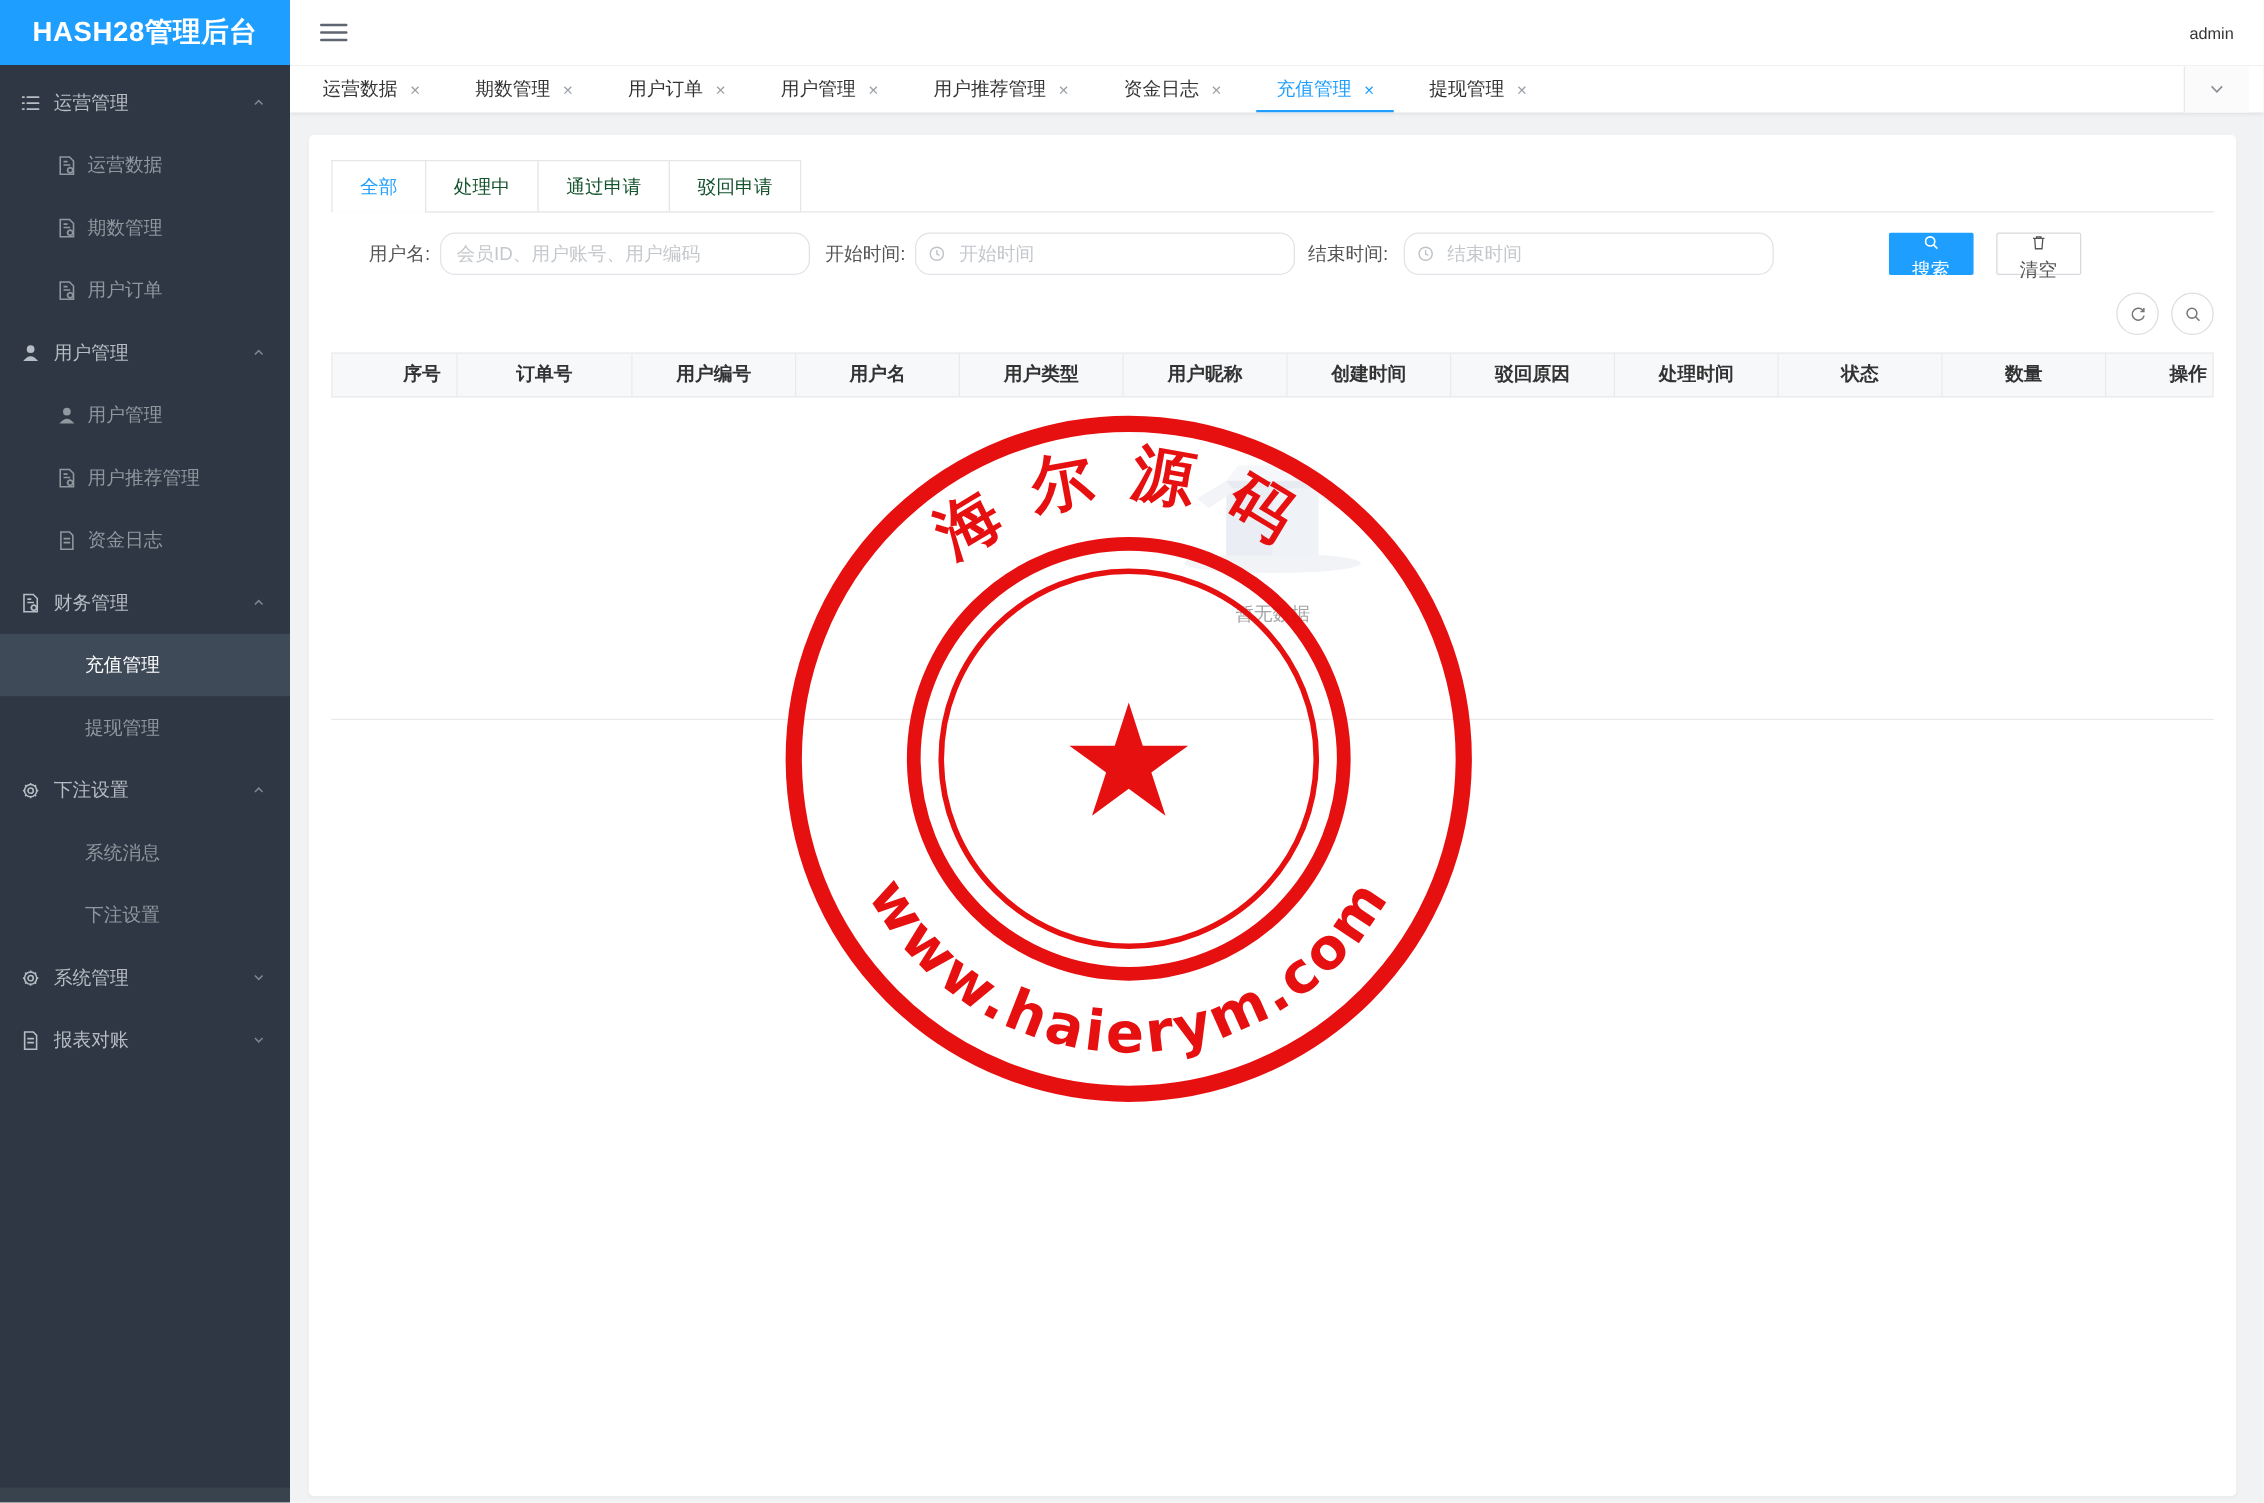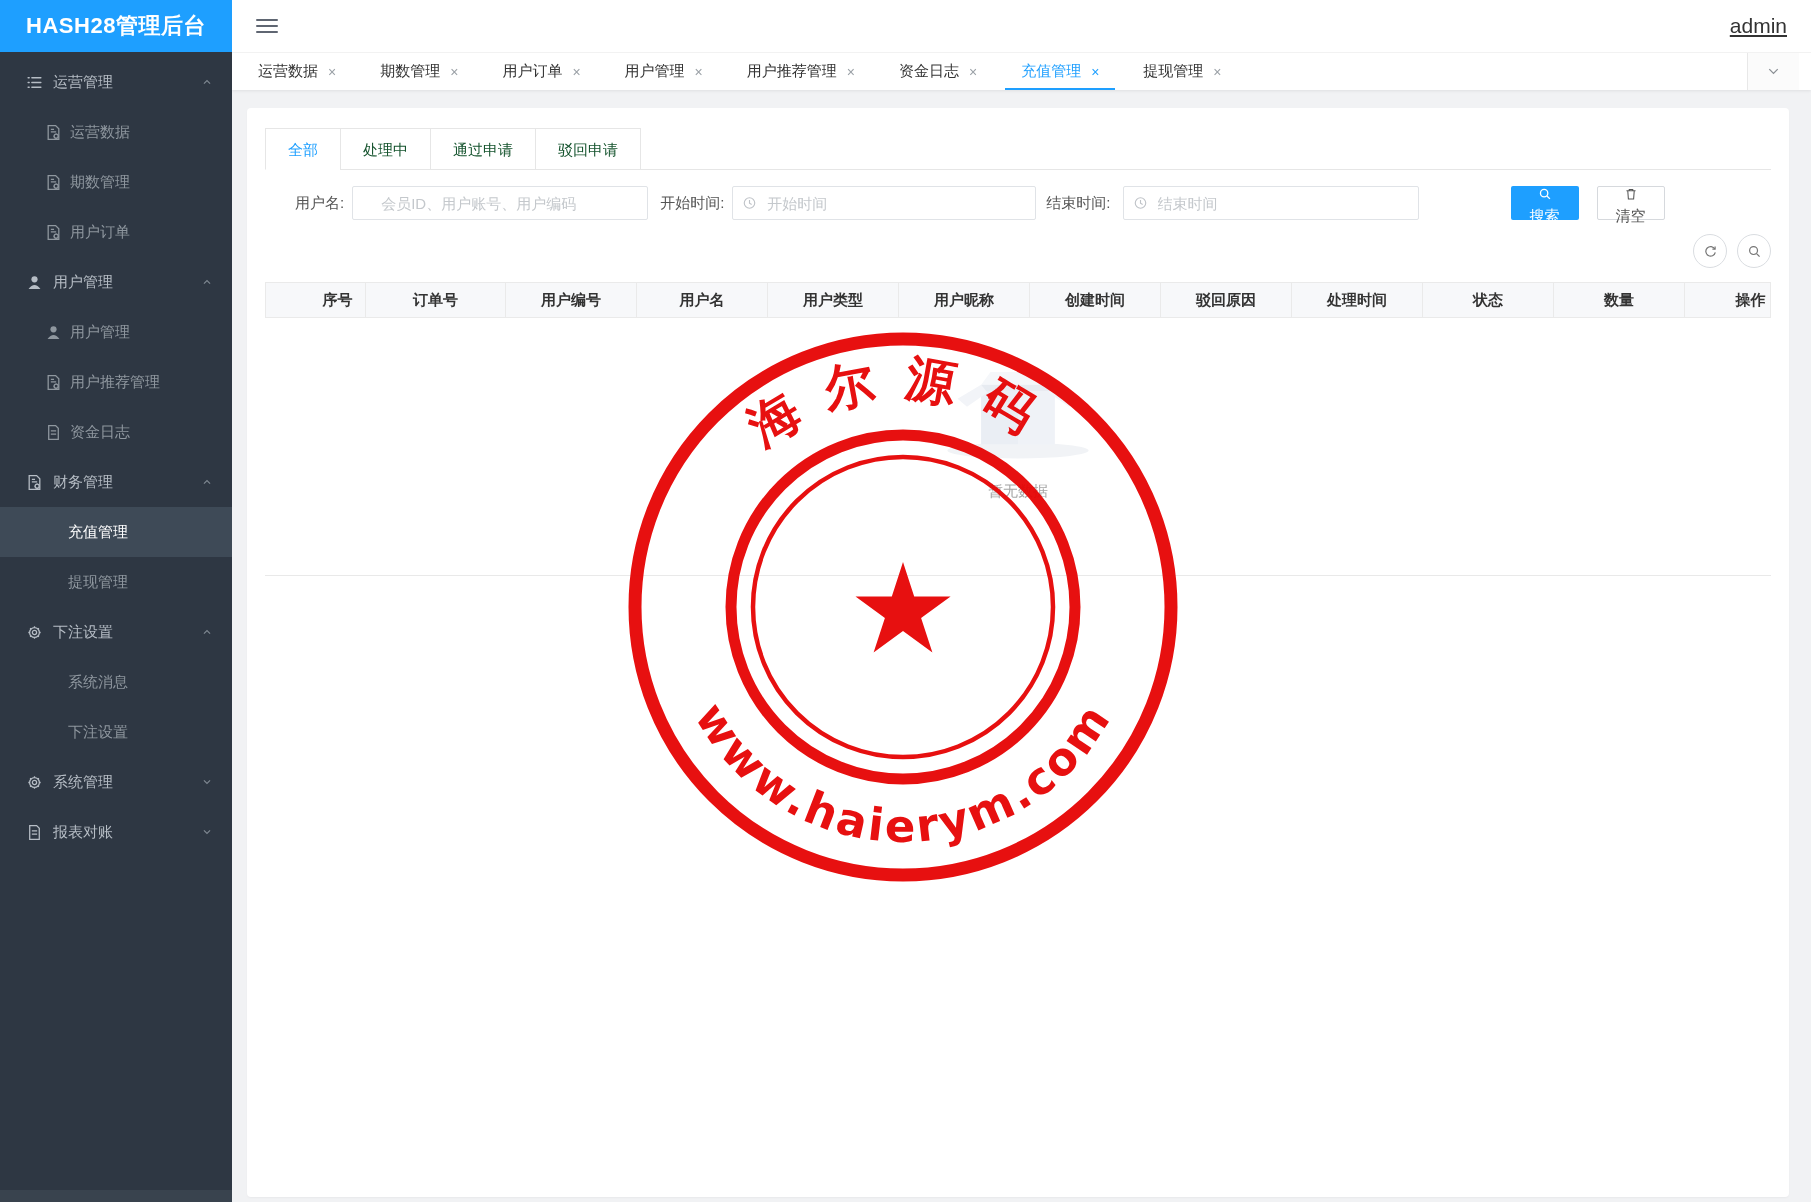--- a/index.html
+++ b/index.html
@@ -7,40 +7,40 @@
   body { font-family:"Liberation Sans","DejaVu Sans",sans-serif; background:#f1f2f4; position:relative; }
 
   .app { display:flex; width:100%; height:100%; }
 
   
   .sidebar { flex:0 0 232px; background:#2e3743; position:relative; z-index:5; }
   .logo { height:52px; background:#1E9FFF; color:#fff; font-size:22px; font-weight:bold;
           display:flex; align-items:center; justify-content:center; letter-spacing:.5px; }
   .menu { padding-top:5px; }
   .m-item { height:50px; display:flex; align-items:center; font-size:15px; cursor:pointer; }
-  .m-item.group { padding-left:26px; padding-right:18px; color:#b6bdc5; }
+  .m-item.group { padding-left:16px; padding-right:18px; color:#b6bdc5; }
   .m-item.group .m-label { margin-left:10px; flex:1; }
   .m-item .chev { color:#7e8791; margin-left:auto; }
   .m-item.child { padding-left:45px; color:#8f979f; }
   .m-item.child .m-label { margin-left:8px; }
   .m-item.child.noicon { padding-left:68px; }
   .m-item.child.noicon .m-label { margin-left:0; }
   .m-item.child.active { background:#3e4a57; color:#ffffff; }
   .icn { display:inline-flex; }
   .icn svg { width:17px; height:17px; display:block; }
   .chev svg { width:14px; height:14px; }
   .sidebar-footer { position:absolute; bottom:0; left:0; width:100%; height:12px; background:#39434e; }
 
   
   .main { flex:1; display:flex; flex-direction:column; min-width:0; }
 
   .topbar { height:52px; background:#fff; display:flex; align-items:center; position:relative; z-index:3; }
   .hamb { margin-left:24px; display:inline-flex; flex-direction:column; gap:4px; cursor:pointer; }
   .hamb i { display:block; width:22px; height:2px; background:#5f6672; border-radius:1px; }
-  .admin { margin-left:auto; margin-right:24px; font-size:21px; color:#333; cursor:pointer;text-decoration:underline; }
+  .admin { margin-left:auto; margin-right:24px; font-size:13px; color:#333; cursor:pointer; }
 
   .tabbar { height:38px; background:#fff; display:flex; align-items:stretch; border-top:1px solid #f2f2f2;
             box-shadow:0 1px 3px rgba(0,0,0,.08); position:relative; z-index:2; }
   .tabs { display:flex; flex:1; padding-left:4px; overflow:hidden; }
   .tab { display:flex; align-items:center; padding:0 22px; font-size:15px; color:#333; cursor:pointer; position:relative; white-space:nowrap; }
   .tab .x { margin-left:10px; color:#9aa0a6; font-size:14px; line-height:1; }
   .tab.active { color:#1E9FFF; }
   .tab.active .x { color:#1E9FFF; }
   .tab.active::after { content:""; position:absolute; left:6px; right:6px; bottom:0; height:2px; background:#1E9FFF; }
   .tab-more { width:52px; margin-right:12px; border-left:1px solid #e8e8e8; background:#fbfbfb;
@@ -52,21 +52,21 @@
   .card { background:#fff; border-radius:4px; height:1089px; box-shadow:0 1px 2px rgba(0,0,0,.04); padding:20px 18px 0 18px; }
 
   .subtabs { display:flex; border-bottom:1px solid #e6e6e6; }
   .subtab { height:42px; line-height:41px; padding:0 22px; border:1px solid #e6e6e6; margin-right:-1px; margin-bottom:-1px;
             background:#fff; font-size:15px; color:#14532d; cursor:pointer; }
   .subtab.active { color:#1E9FFF; border-bottom-color:#fff; }
 
   .filter-row { margin-top:16px; display:flex; align-items:center; font-size:15px; color:#555; }
   .f-label { white-space:nowrap; }
   .ml30{margin-left:30px} .ml8{margin-left:8px} .ml10{margin-left:10px} .ml12{margin-left:12px} .ml18{margin-left:18px} .ml92{margin-left:92px}
-  .inp { height:34px; border:1px solid #e0e3e7; border-radius:2px; font-size:15px; color:#333; padding:0 28px; outline:none; width:100%; }
+  .inp { height:34px; border:1px solid #e0e3e7; border-radius:12px; font-size:15px; color:#333; padding:0 12px; outline:none; width:100%; }
   .inp::placeholder { color:#c4c8cc; }
   .w296 { width:296px; } .w304 { width:304px; }
   .date-wrap { position:relative; }
   .date-wrap .inp { padding-left:34px; }
   .date-wrap .icn { position:absolute; left:10px; top:50%; transform:translateY(-50%); color:#bfc3c8; }
   .date-wrap .icn svg { width:15px; height:15px; }
 
   .btn { height:34px; display:inline-flex; align-items:center; gap:6px; padding:0 18px; font-size:15px;
          border-radius:2px; cursor:pointer; border:1px solid transparent;flex-direction:column; }
   .btn svg { width:14px; height:14px; }

